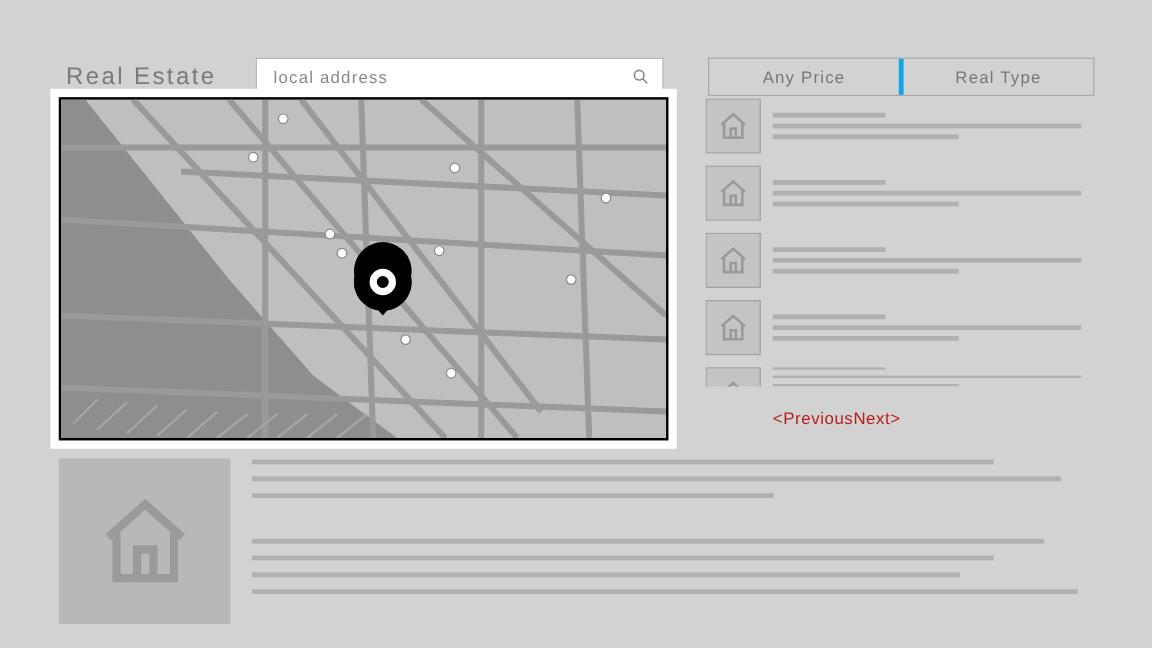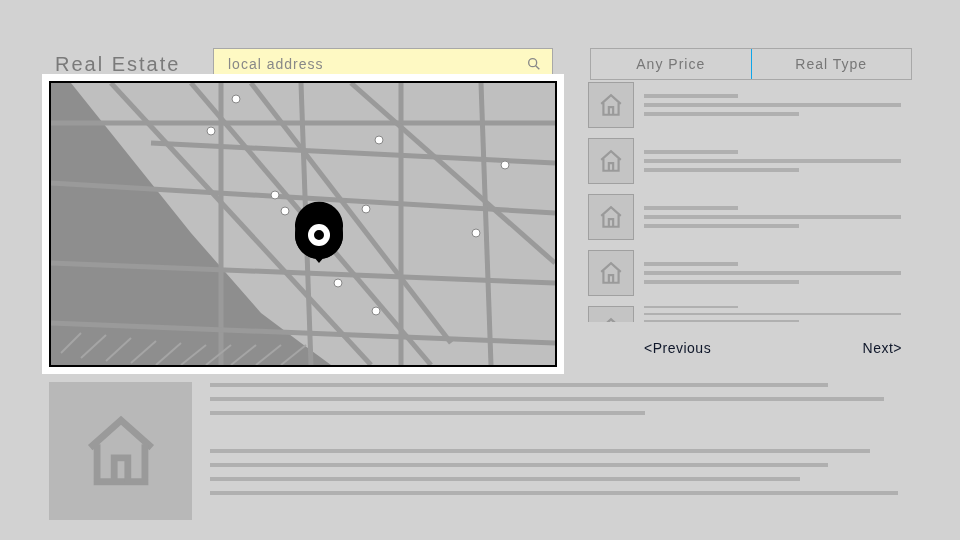--- a/index.html
+++ b/index.html
@@ -25,21 +25,21 @@
   .brand {
     font-size: 20px;
     letter-spacing: 2px;
     color: #7a7a7a;
     width: 158px;
   }
   .search-box {
     margin-left: 0px;
     width: 340px;
     height: 32px;
-    background: #fef9c3;
+    background: #ffffff;
     border: 1px solid #a8a8a8;
     display: flex;
     align-items: center;
     padding: 0 10px 0 14px;
   }
   .search-box input {
     flex: 1;
     border: none;
     background: transparent;
     font-size: 14px;
@@ -59,21 +59,21 @@
   .filter-btn {
     flex: 1;
     display: flex;
     align-items: center;
     justify-content: center;
     font-size: 14px;
     letter-spacing: 1px;
     color: #777;
     cursor: pointer;
   }
-  .filter-btn:first-child { border-right: 1px solid #0ea5e9; }
+  .filter-btn:first-child { border-right: 4px solid #0ea5e9; }
 
   .map-frame {
     position: absolute;
     top: 74px;
     left: 42px;
     width: 522px;
     height: 300px;
     background: #fff;
     padding: 7px;
   }
@@ -112,24 +112,24 @@
     flex-shrink: 0;
   }
   .listing-lines { flex: 1; display: flex; flex-direction: column; gap: 5px; justify-content: center; }
   .bar { height: 4px; background: #b0b0b0; }
   .bar.b1 { width: 35%; }
   .bar.b2 { width: 96%; }
   .bar.b3 { width: 58%; }
 
   .pager {
     display: flex;
-    justify-content: space-between;
+    justify-content: flex-start;
     padding: 8px 10px 0 56px;
     font-size: 14px;
-    color: #0f172a;
+    color: #b91c1c;
     letter-spacing: 0.5px;
   }
   .pager span { cursor: pointer; }
 
   .detail {
     position: absolute;
     top: 382px;
     left: 49px;
     right: 48px;
     display: flex;

